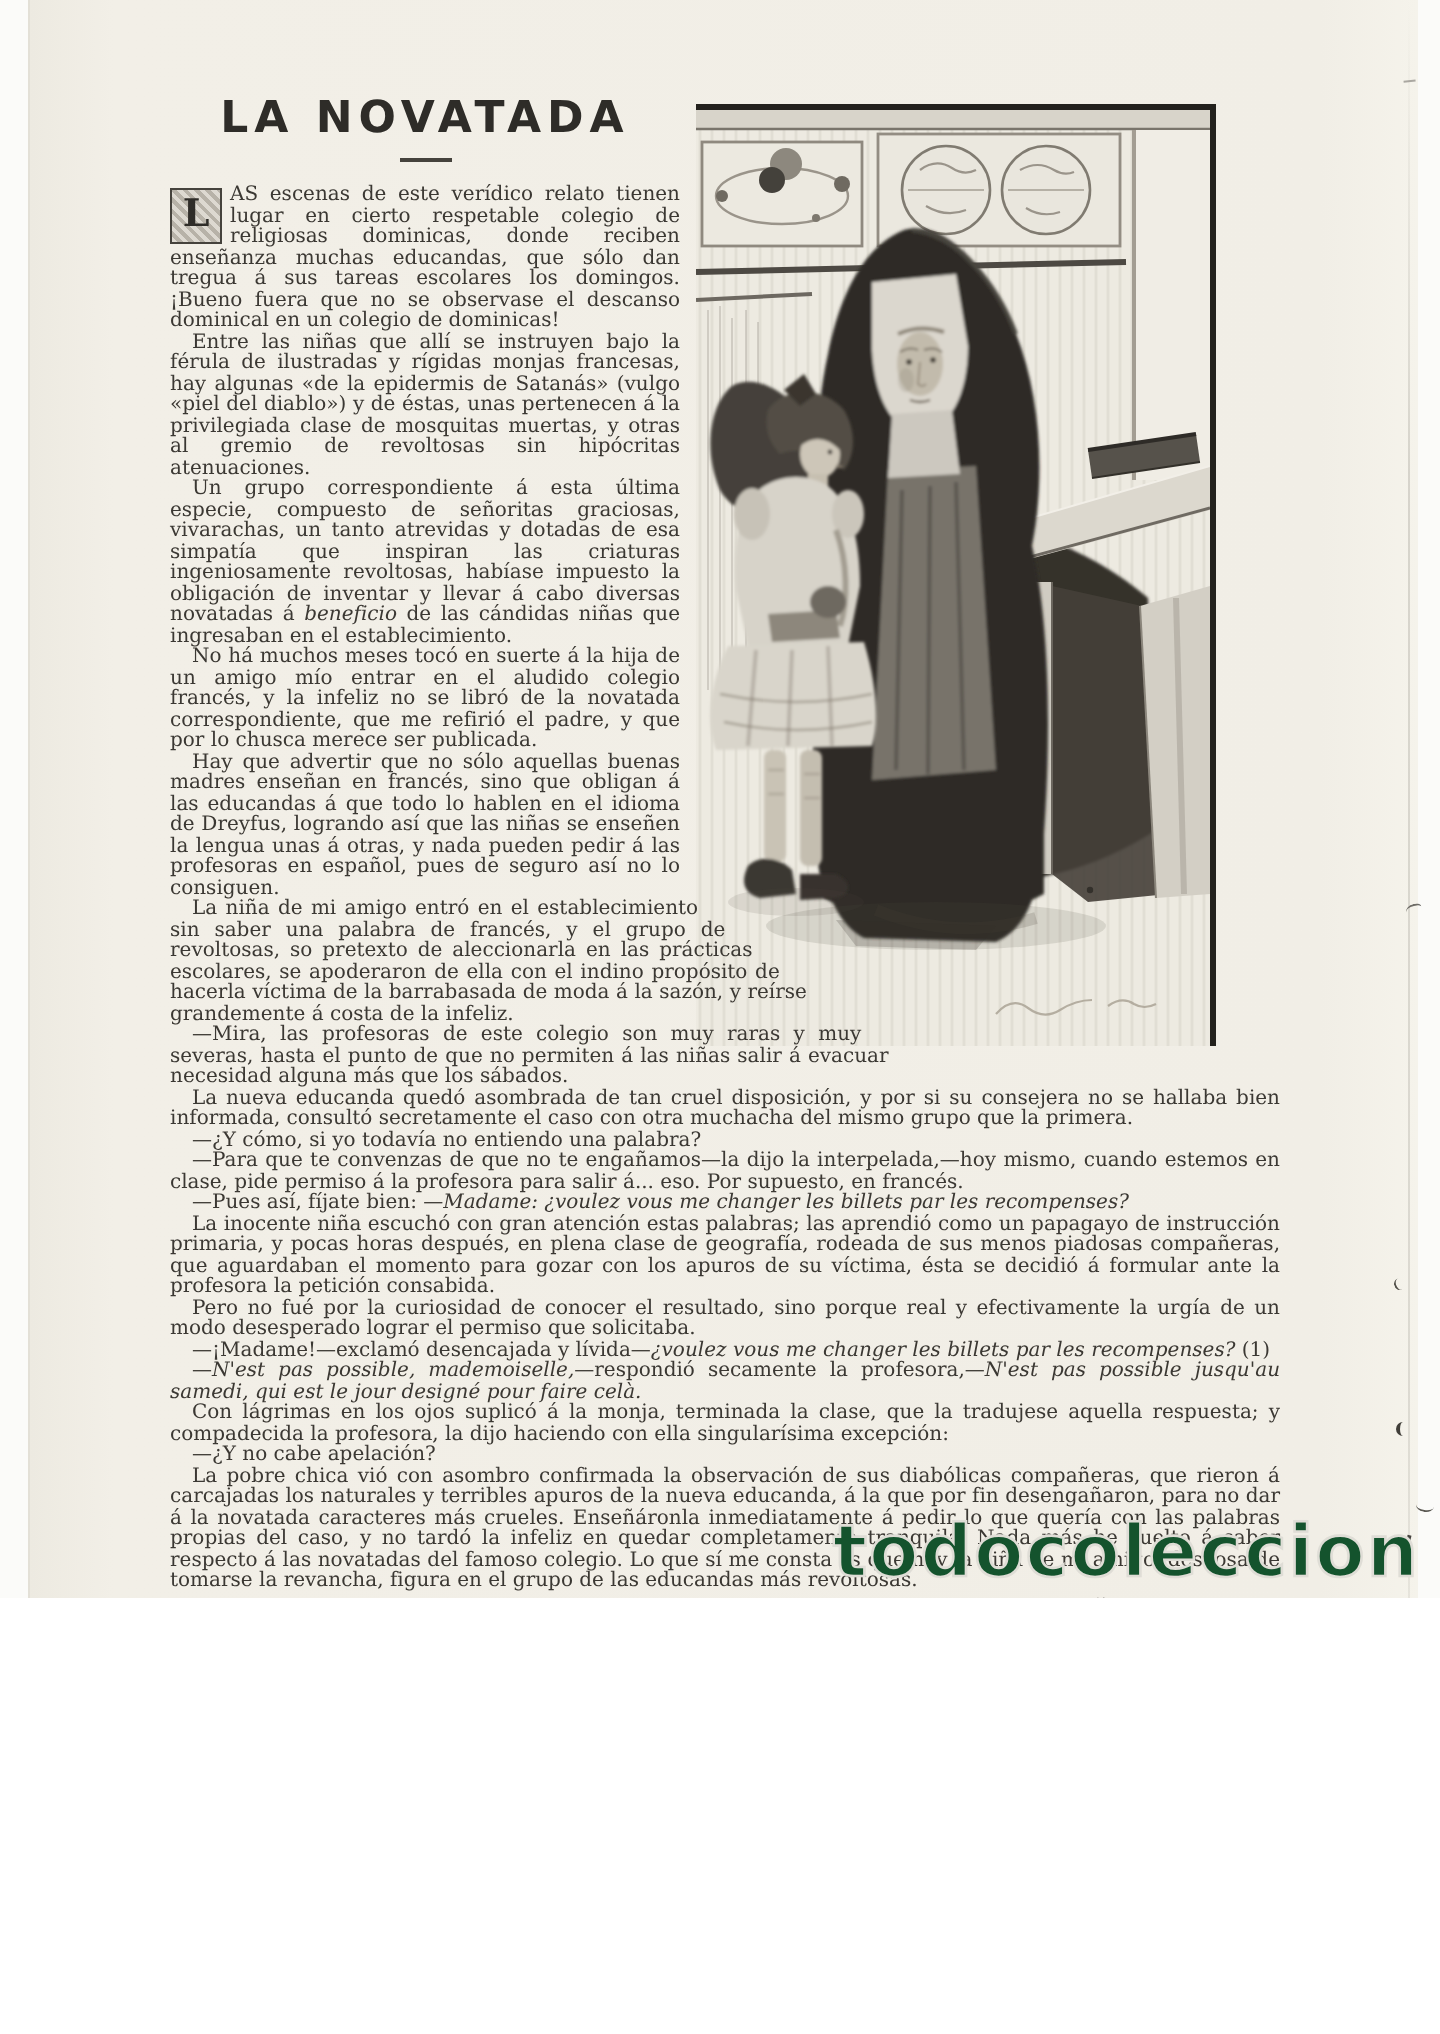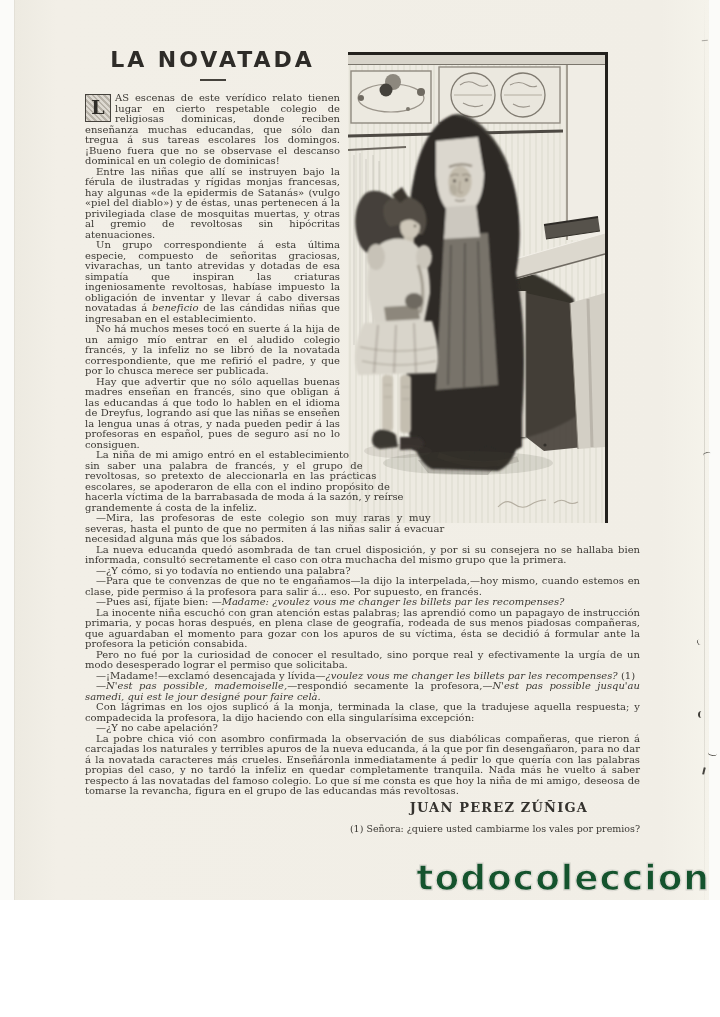--- a/index.html
+++ b/index.html
@@ -1,17 +1,17 @@
 <!DOCTYPE html>
 <html lang="es"><head>
 <meta charset="utf-8">
 <title>LA NOVATADA</title>
 <style>
   html,body{margin:0;padding:0;background:#ffffff;}
-  .scan{position:relative;width:720px;height:900px;background:#fbfbf9;overflow:hidden;
+  .scan{position:relative;width:720px;height:799px;background:#fbfbf9;overflow:hidden;
         font-family:"DejaVu Serif",serif;}
   .paper{position:absolute;left:14px;top:0;width:694px;height:938px;
          background:linear-gradient(90deg,#edeae1 0,#f2efe7 6%,#f1eee6 93%,#f5f3eb 100%);
          border-bottom:1px solid #adaca3;border-left:1px solid #e3e0d7;}
   .green-tint{position:absolute;left:100px;top:937px;width:160px;height:2px;background:#9cbf8e;opacity:.45;}
   .crease{position:absolute;left:704px;top:0;width:1px;height:938px;
           background:linear-gradient(180deg,rgba(190,187,179,0),rgba(184,181,172,.5) 25%,rgba(184,181,172,.4) 75%,rgba(190,187,179,0));}
   .content{position:absolute;left:85px;top:47px;width:555px;color:#3b3833;}
   h1.title{margin:0;font-family:"DejaVu Sans",sans-serif;font-weight:bold;font-size:22px;
            letter-spacing:3px;text-align:center;color:#2e2c28;}

